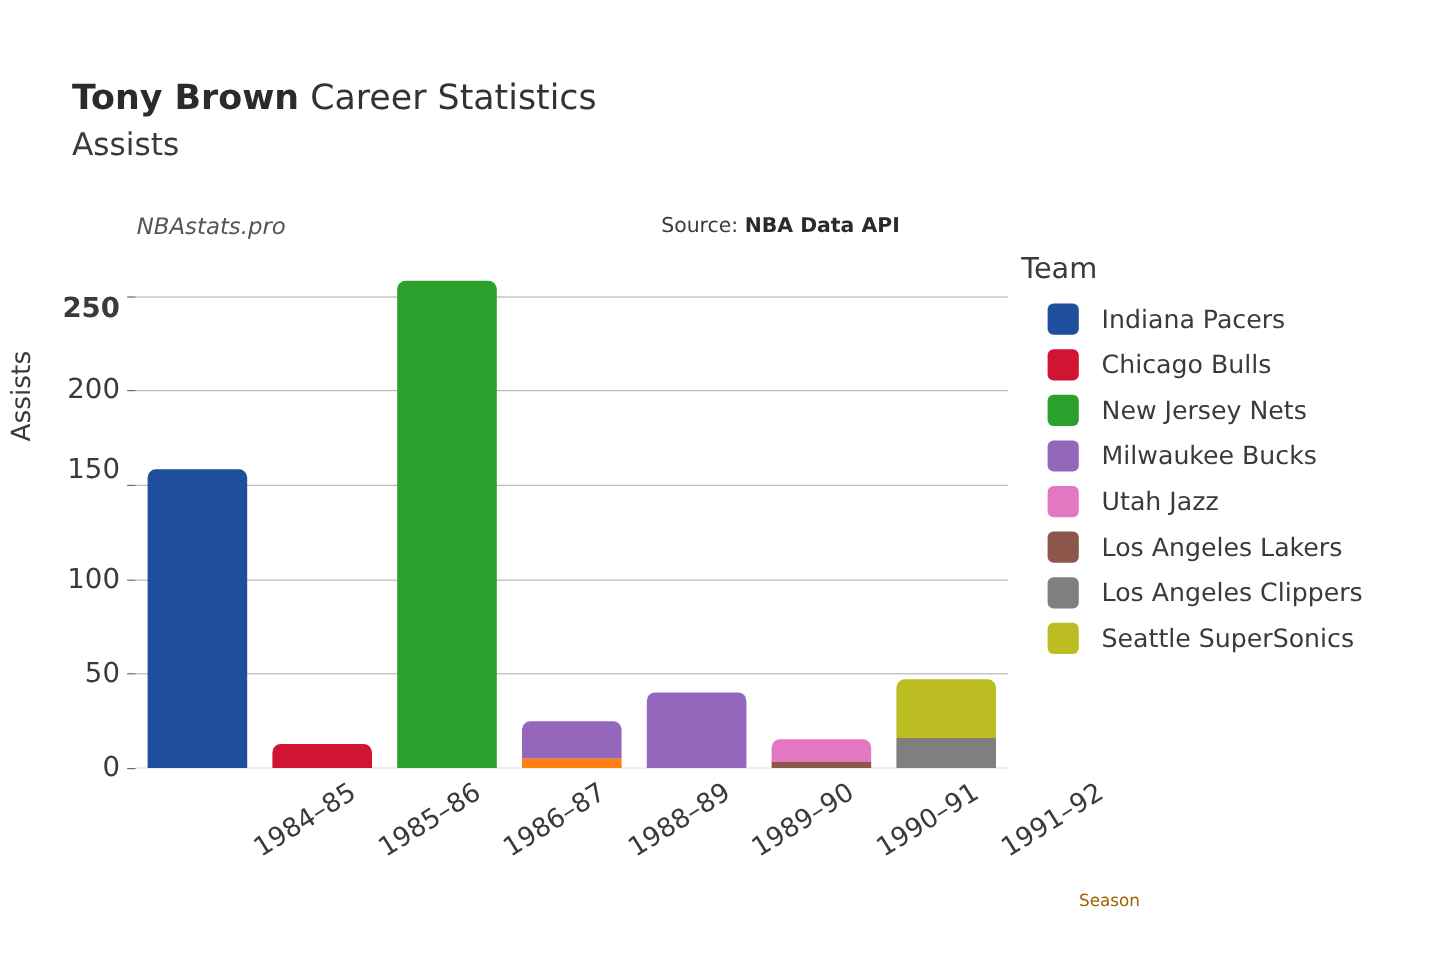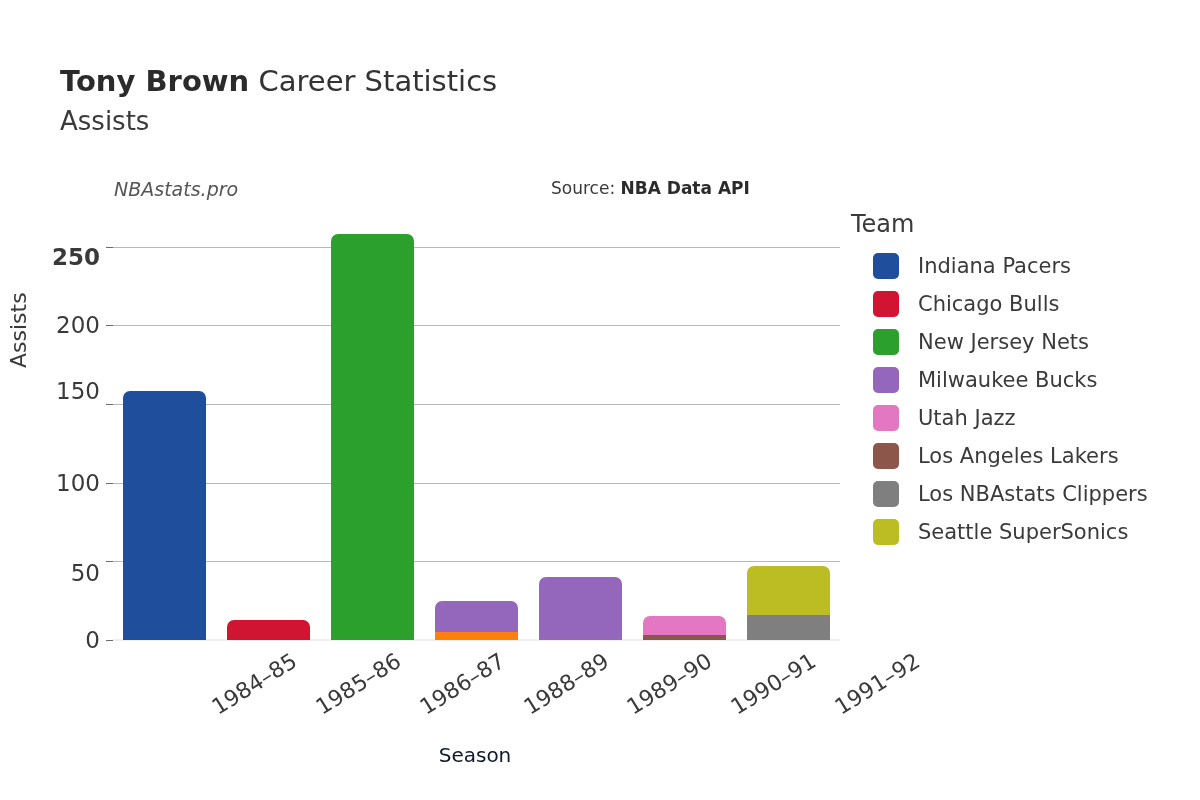--- a/index.html
+++ b/index.html
@@ -114,23 +114,23 @@
     transform-origin: left top;
     transform: rotate(-90deg);
     white-space: nowrap;
   }
   
   .x-axis-title {
     position: absolute;
     left: 0;
     top: 743px;
     width: 950px;
-    text-align: center;
-    font-size: 20px;
-    color: #0f172a;
+    text-align: right;
+    font-size: 14px;
+    color: #a16207;
   }
 
   
   .bar-group {
     position: absolute;
     bottom: 0;
   }
   .bar-seg {
     position: absolute;
     left: 0;
@@ -201,21 +201,21 @@
 
   <div class="y-axis-title">Assists</div>
   <div class="x-axis-title">Season</div>
 
   <div id="plot">
     <div class="axis-baseline"></div>
   <div class="tick-mark" style="top: 417px;"></div>
       <div class="tick-label" style="top: 417px;">0</div>
       <div class="gridline" style="top: 338.321px;"></div>
       <div class="tick-mark" style="top: 338.321px;"></div>
-      <div class="tick-label" style="top: 338.321px; margin-top: 12px;">50</div>
+      <div class="tick-label" style="top: 338.321px;">50</div>
       <div class="gridline" style="top: 259.642px;"></div>
       <div class="tick-mark" style="top: 259.642px;"></div>
       <div class="tick-label" style="top: 259.642px;">100</div>
       <div class="gridline" style="top: 180.962px;"></div>
       <div class="tick-mark" style="top: 180.962px;"></div>
       <div class="tick-label" style="top: 168px;">150</div>
       <div class="gridline" style="top: 102.283px;"></div>
       <div class="tick-mark" style="top: 102.283px;"></div>
       <div class="tick-label" style="top: 102.283px;">200</div>
       <div class="gridline" style="top: 23.6038px;"></div>
@@ -269,21 +269,21 @@
         <div class="legend-item">
           <span class="legend-swatch" style="background: rgb(227, 119, 194);"></span>
           <span class="legend-label">Utah Jazz</span>
         </div>
         <div class="legend-item">
           <span class="legend-swatch" style="background: rgb(140, 86, 75);"></span>
           <span class="legend-label">Los Angeles Lakers</span>
         </div>
         <div class="legend-item">
           <span class="legend-swatch" style="background: rgb(127, 127, 127);"></span>
-          <span class="legend-label">Los NBAstats Clippers</span>
+          <span class="legend-label">Los Angeles Clippers</span>
         </div>
         <div class="legend-item">
           <span class="legend-swatch" style="background: rgb(188, 189, 34);"></span>
           <span class="legend-label">Seattle SuperSonics</span>
         </div>
       </div>
   </div>
 
 <div class="xtick" style="left: 192.929px;">1984–85</div>
     <div class="xtick" style="left: 296.786px;">1985–86</div>

